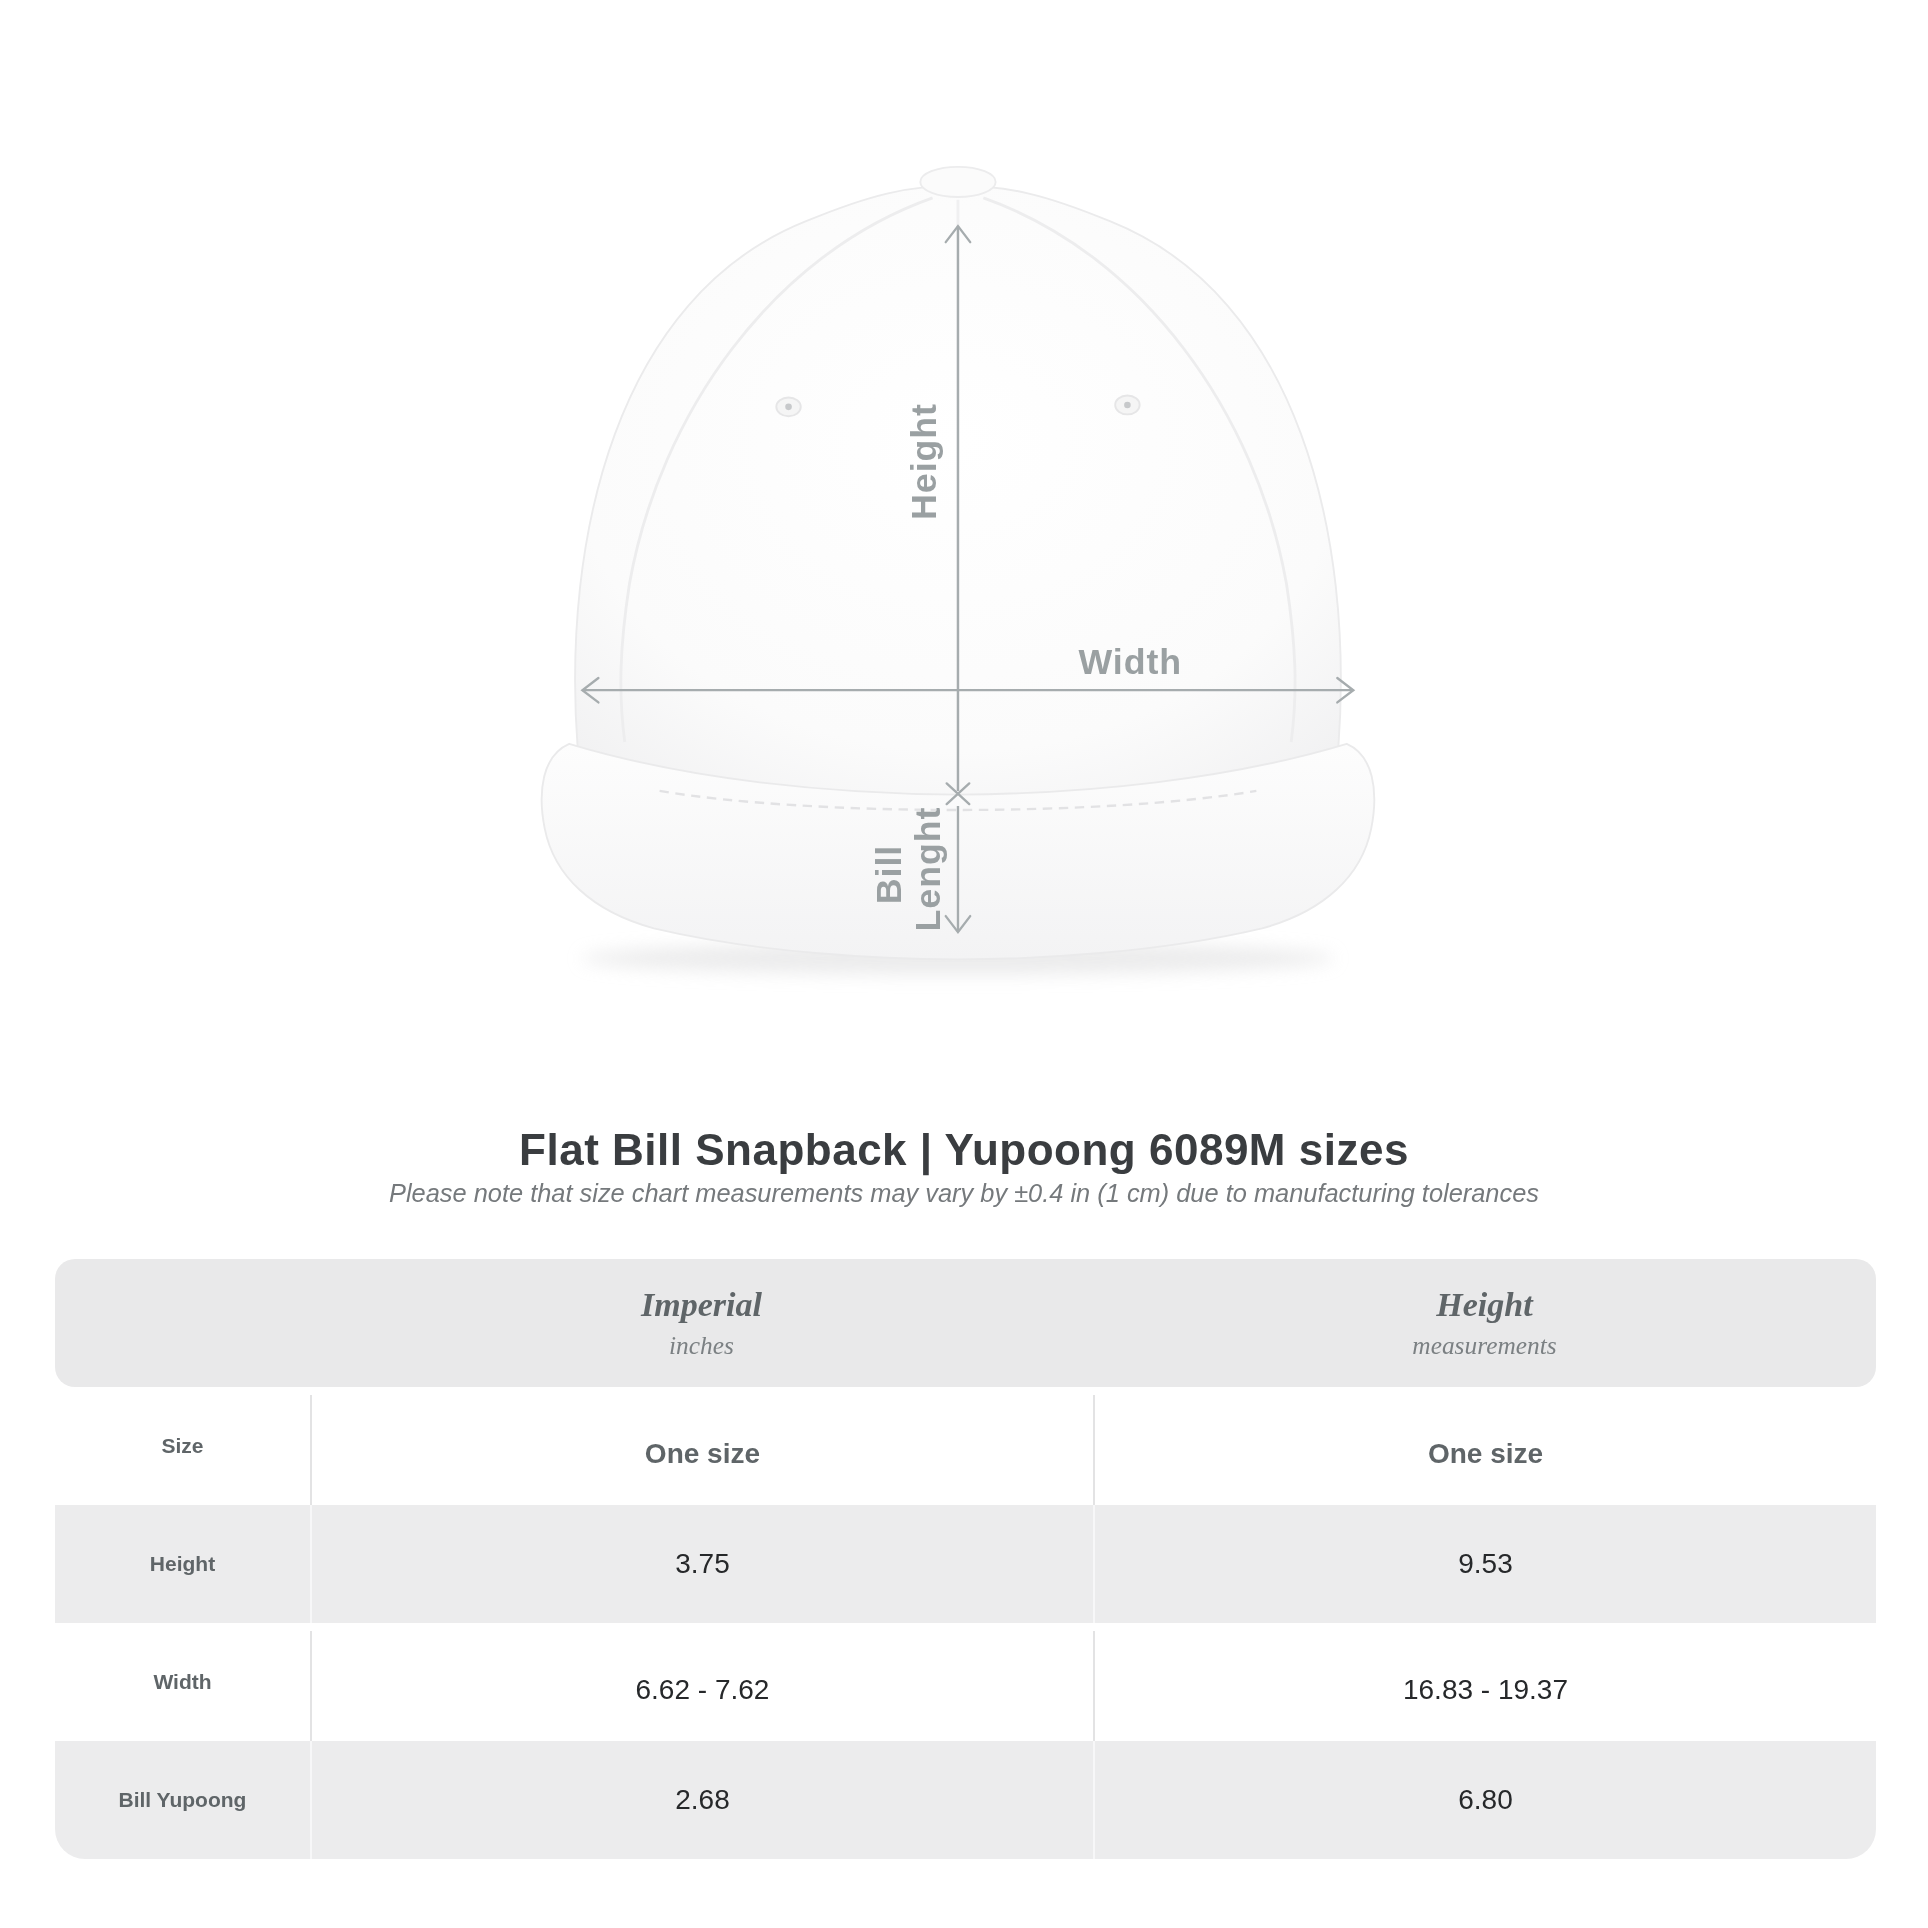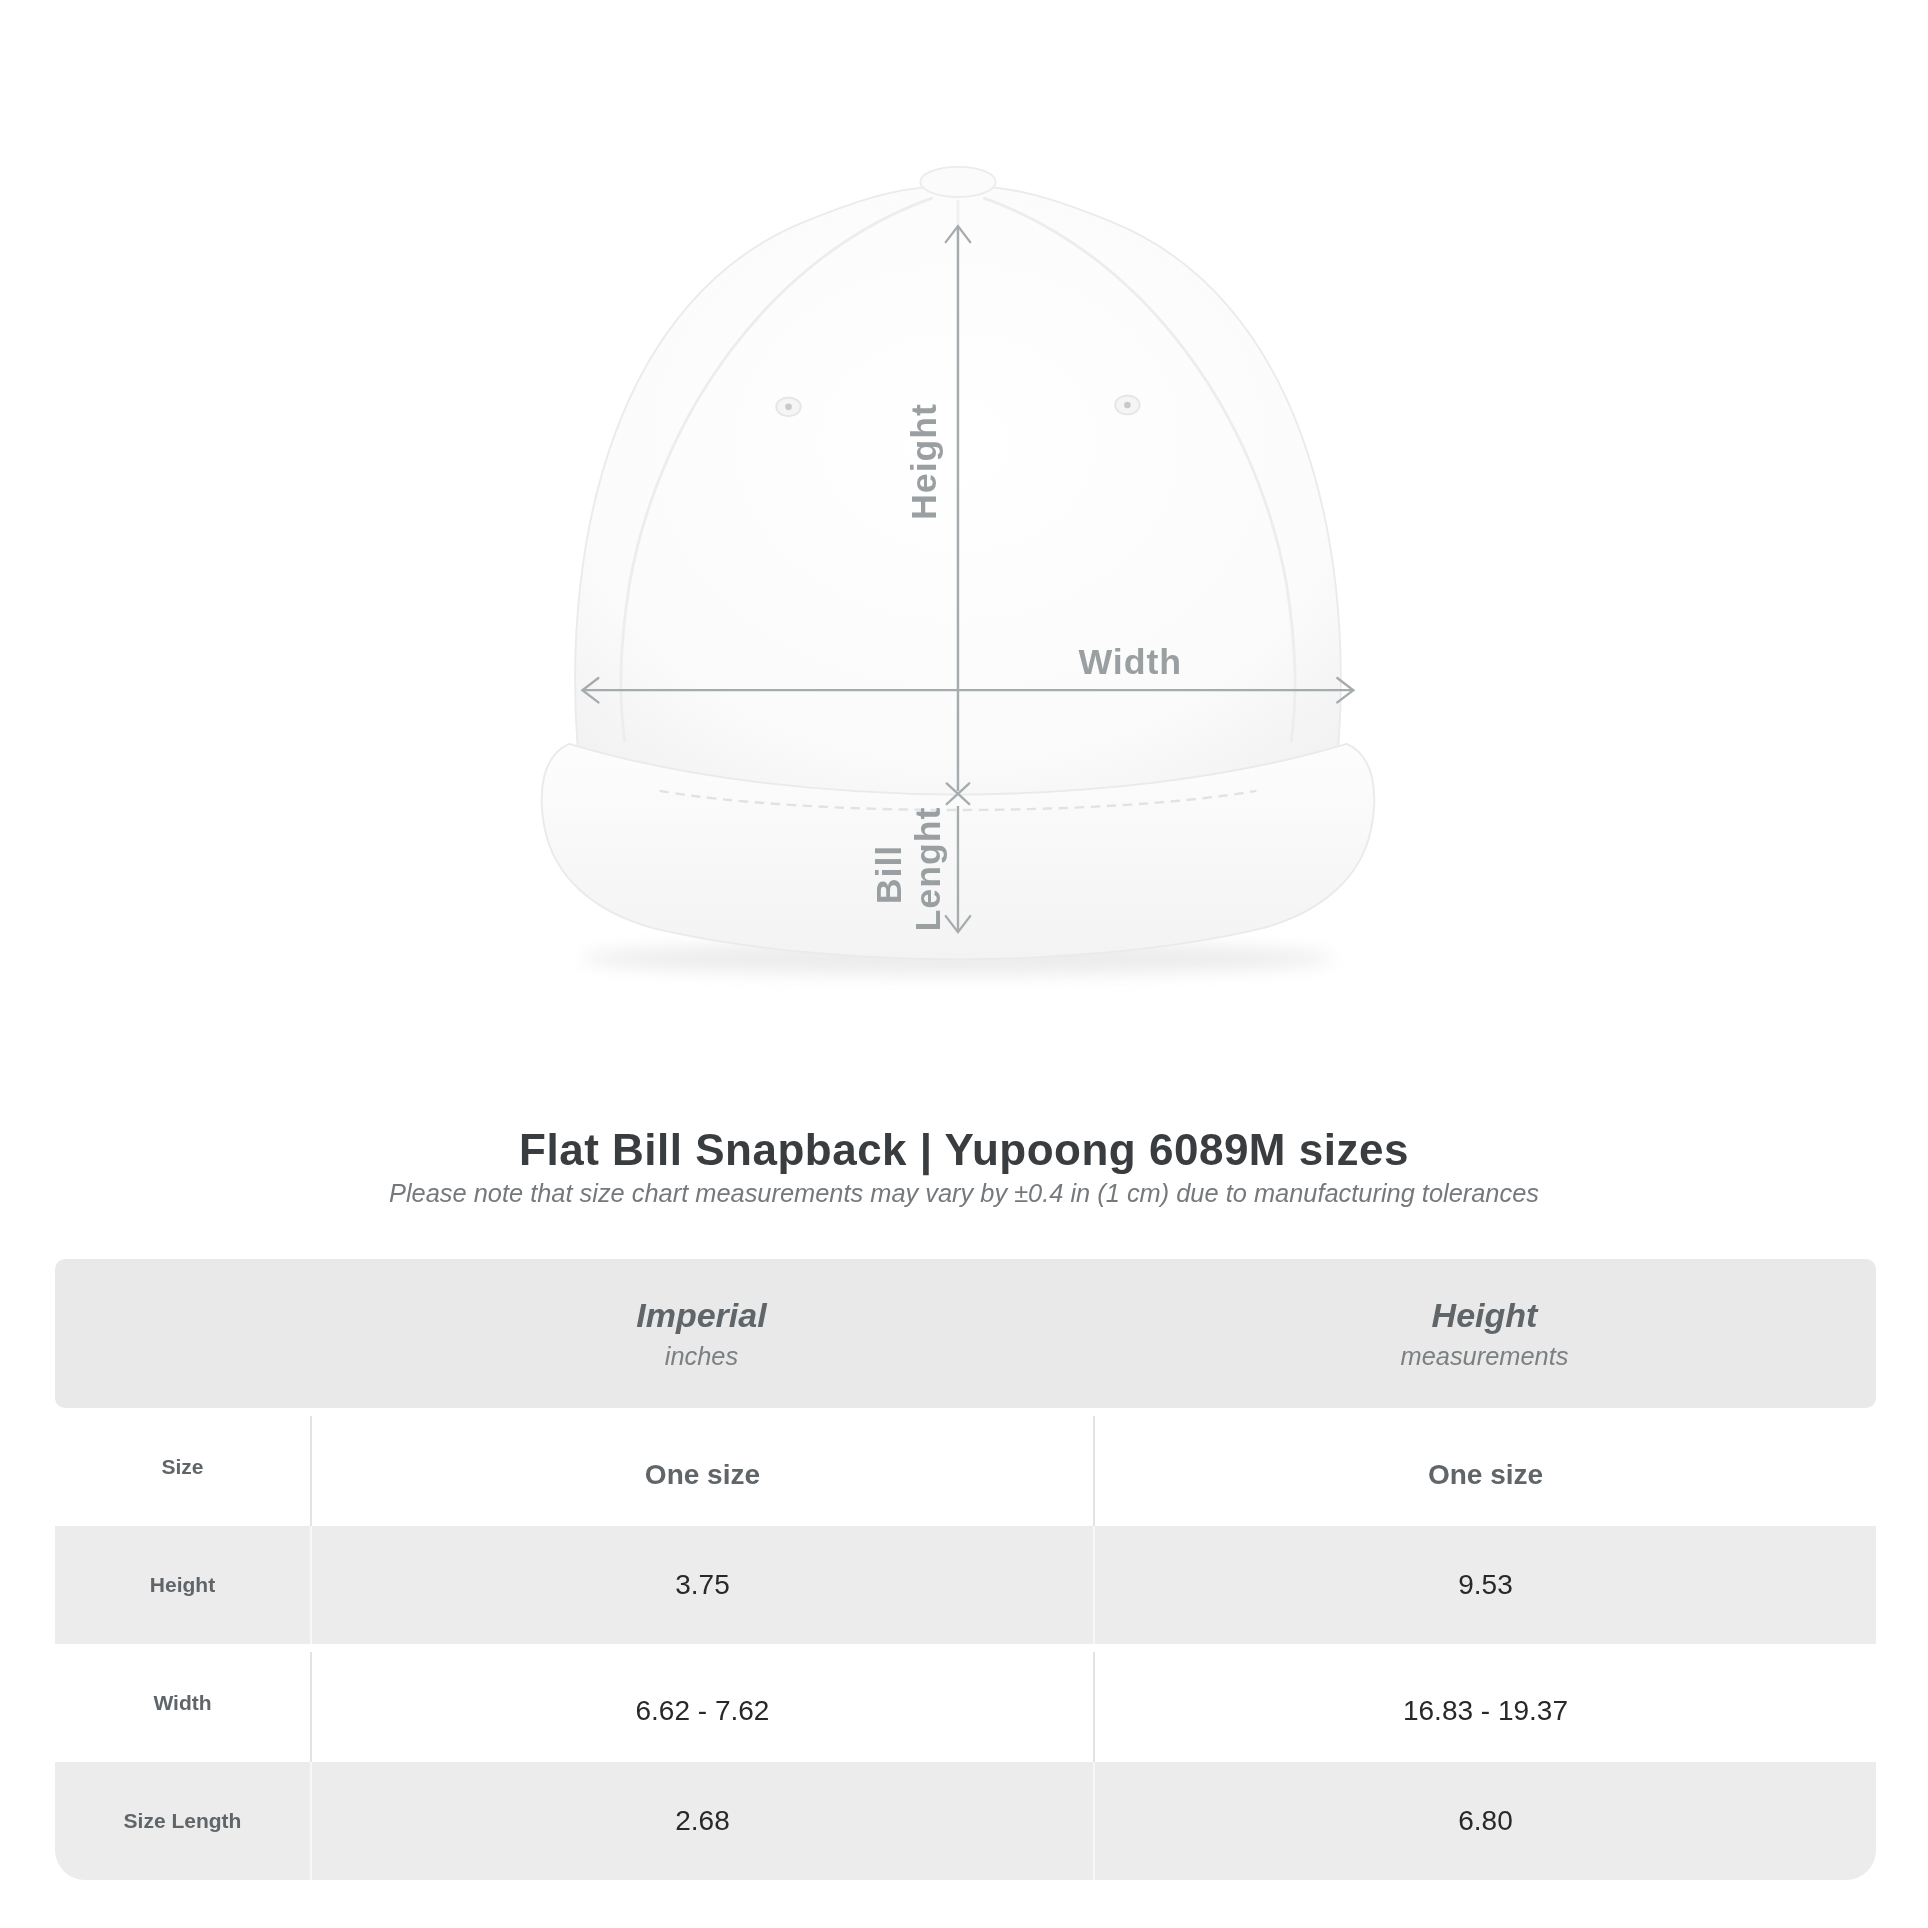--- a/index.html
+++ b/index.html
@@ -34,22 +34,22 @@
   .dim-head{stroke:var(--arrow-gray);stroke-width:2.5;fill:none;stroke-linecap:round;}
   .dim-label{fill:var(--diagram-label);font-size:38px;font-weight:bold;letter-spacing:1px;}
 
   
   .heading{position:absolute;left:0;top:1117px;width:1928px;text-align:center;}
   .title{font-size:44px;font-weight:bold;color:var(--title-color);letter-spacing:0.5px;margin-top:8px;}
   .subtitle{margin-top:4px;font-size:25.4px;font-style:italic;color:var(--subtitle-color);text-align:center;}
 
   
   .size-table{position:absolute;left:55px;top:1259px;width:1821px;}
-  .thead{display:flex;height:149px;background:var(--header-bg);border-radius:10px;
-    align-items:center;text-align:center;}
+  .thead{display:flex;height:128px;background:var(--header-bg);border-radius:20px;
+    align-items:center;text-align:center;font-family:Liberation Serif, serif;}
   .label-col{flex:0 0 14%;}
   .unit-col{flex:1 1 0;}
   .unit-title{font-size:34px;font-weight:bold;font-style:italic;color:var(--label-gray);}
   .unit-sub{margin-top:7px;font-size:25.4px;font-style:italic;color:#7b8083;}
   .trow{display:flex;height:118px;align-items:center;text-align:center;}
   .trow .cell{display:flex;align-items:center;justify-content:center;height:100%;}
   .trow .label-col{font-weight:bold;font-size:21px;color:var(--label-gray);}
   .trow .val{flex:1 1 0;font-size:28px;color:var(--value-dark);}
   .trow.white{background:#ffffff;}
   .trow.white .val{border-left:2.8px solid var(--divider-white-row);margin-top:16px;}
@@ -178,20 +178,20 @@
       <div class="cell val">9.53</div>
     </div>
 
     <div class="trow white">
       <div class="cell label-col">Width</div>
       <div class="cell val">6.62 - 7.62</div>
       <div class="cell val">16.83 - 19.37</div>
     </div>
 
     <div class="trow gray last">
-      <div class="cell label-col">Size Length</div>
+      <div class="cell label-col">Bill Yupoong</div>
       <div class="cell val">2.68</div>
       <div class="cell val">6.80</div>
     </div>
 
   </div>
 </div>
 
 
 </body></html>

